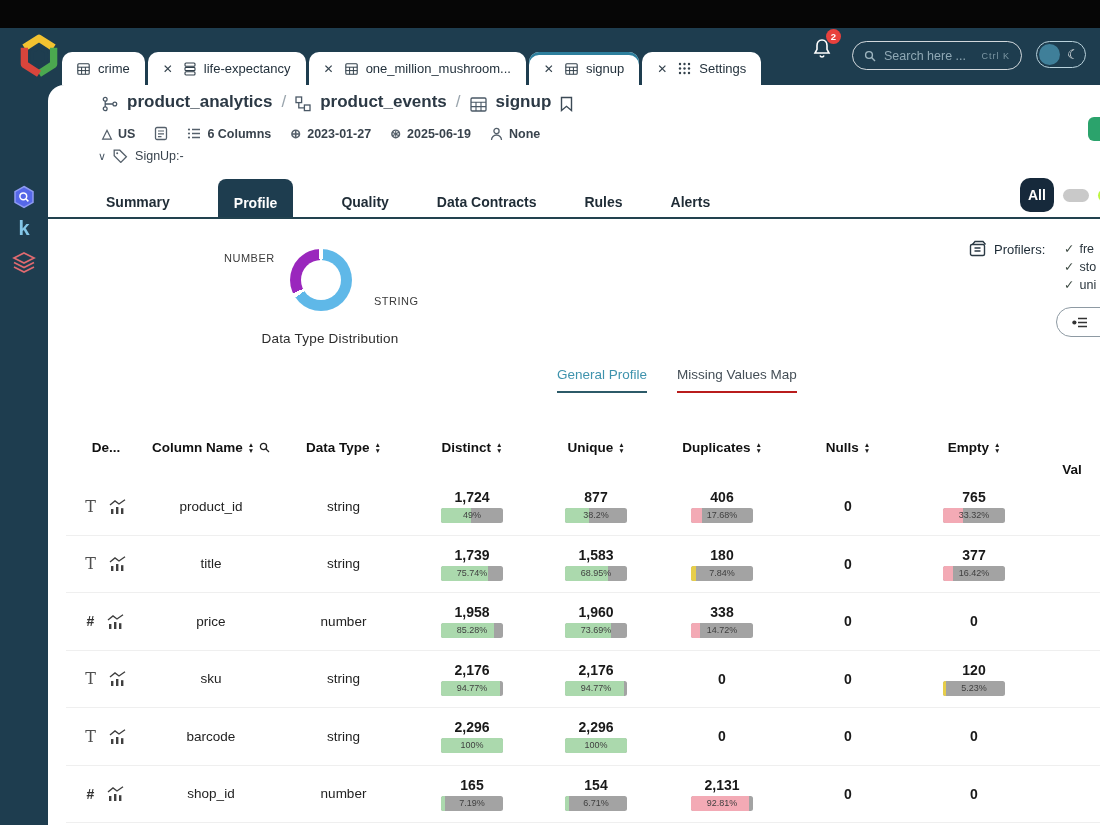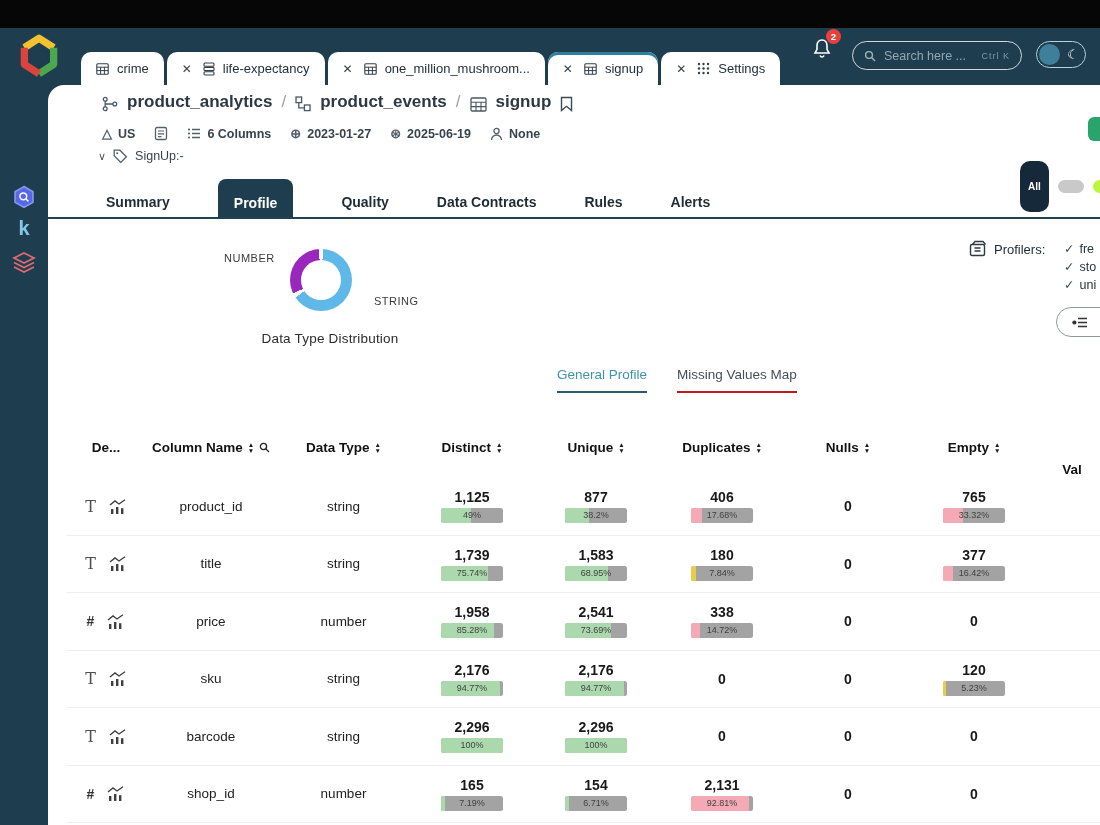--- a/index.html
+++ b/index.html
@@ -2,21 +2,21 @@
 <html><head>
 <meta charset="utf-8">
 <style>
   * { margin:0; padding:0; box-sizing:border-box; }
   html,body { background:#000; }
   .page { position:relative; width:1100px; height:825px; overflow:hidden;
           background:#060606; font-family:"Liberation Sans", sans-serif; }
   
   .topbar { position:absolute; left:0; top:28px; width:1100px; height:57px; background:#1e3d4f; }
   .logo { position:absolute; left:16px; top:5px; width:46px; height:46px; }
-  .tabstrip { position:absolute; left:81px; bottom:0; display:flex; align-items:flex-end; }
+  .tabstrip { position:absolute; left:62px; bottom:0; display:flex; align-items:flex-end; }
   .tab { height:33px; background:#fff; border-radius:10px 10px 0 0; display:flex; align-items:center;
          gap:8px; padding:0 15px; margin-right:3px; font-size:13px; color:#23313c; white-space:nowrap; cursor:pointer; }
   .tab.active { box-shadow: inset 0 3px 0 0 #2d7f9d; }
   .tab .close { font-size:12px; color:#33414c; margin-right:3px; }
   .bell { position:absolute; left:812px; top:9px; }
   .bell-badge { position:absolute; left:826px; top:1px; min-width:15px; height:15px; border-radius:8px;
                 background:#e8413d; color:#fff; font-size:9.5px; font-weight:bold; display:flex;
                 align-items:center; justify-content:center; padding:0 3px; }
   .search-pill { position:absolute; left:852px; top:13px; width:170px; height:29px; border:1.5px solid rgba(255,255,255,.8);
                  border-radius:15px; display:flex; align-items:center; gap:8px; padding:0 11px; cursor:text; }
@@ -43,22 +43,22 @@
   .tagrow { position:absolute; left:50px; top:64px; display:flex; align-items:center; gap:7px;
             font-size:12.5px; color:#39434d; }
   .green-btn { position:absolute; left:1040px; top:32px; width:56px; height:24px; background:#2ba36c;
                border-radius:6px; cursor:pointer; }
   
   .navrow { position:absolute; left:0; right:0; top:106px; height:28px; border-bottom:2px solid #22424f; }
   .navtabs { position:absolute; left:58px; bottom:0; display:flex; align-items:flex-end; gap:48px; }
   .navtab { font-size:14px; font-weight:600; color:#1f2c36; padding-bottom:7px; cursor:pointer; white-space:nowrap; }
   .navtab.active { background:#1e3d4f; color:#fff; border-radius:8px 8px 0 0; padding:16px 16px 6px; }
   .nav-right { position:absolute; left:972px; bottom:5px; display:flex; align-items:center; gap:9px; }
-  .all-pill { background:#16293b; color:#fff; font-size:10px; font-weight:bold; border-radius:10px;
-              padding:20px 8px; cursor:pointer; }
+  .all-pill { background:#16293b; color:#fff; font-size:14px; font-weight:bold; border-radius:10px;
+              padding:9px 8px; cursor:pointer; }
   .pill-g { width:26px; height:13px; border-radius:7px; background:#c9c9c9; cursor:pointer; }
   .pill-l { width:44px; height:13px; border-radius:7px; background:#bdf63e; cursor:pointer; }
   
   .donut { position:absolute; left:242px; top:164px; width:62px; height:62px; border-radius:50%; }
   .donut::after { content:""; position:absolute; inset:11px; background:#fff; border-radius:50%; }
   .donut-lab { position:absolute; font-size:11px; letter-spacing:.5px; color:#3b3b3b; }
   .donut-title { position:absolute; left:196px; top:246px; width:172px; text-align:center;
                  font-size:13.5px; color:#2c2c2c; letter-spacing:.2px; }
   
   .prof-label { position:absolute; left:946px; top:157px; font-size:13px; font-weight:500; color:#1c2a35; }
@@ -363,21 +363,21 @@
               <svg width="18" height="15" viewBox="0 0 18 15">
                 <path d="M1 6 L6 2 L10 5 L16 0.8" fill="none" stroke="#3f3f3f" stroke-width="1.4"></path>
                 <rect x="2" y="10" width="2.4" height="5" fill="#3f3f3f"></rect>
                 <rect x="7" y="8" width="2.4" height="7" fill="#3f3f3f"></rect>
                 <rect x="12" y="9.2" width="2.4" height="5.8" fill="#3f3f3f"></rect>
               </svg>
             </div>
             <div class="td cname">product_id</div>
             <div class="td ctype">string</div>
             <div class="td">
-              <div class="cval">1,125</div>
+              <div class="cval">1,724</div>
               <div class="badge">
                 <span class="fill" style="width: 49%; background: rgb(171, 217, 173);"></span>
                 <span class="pt">49%</span>
               </div>
             </div>
             <div class="td">
               <div class="cval">877</div>
               <div class="badge">
                 <span class="fill" style="width: 38%; background: rgb(171, 217, 173);"></span>
                 <span class="pt">38.2%</span>
@@ -458,21 +458,21 @@
             <div class="td cname">price</div>
             <div class="td ctype">number</div>
             <div class="td">
               <div class="cval">1,958</div>
               <div class="badge">
                 <span class="fill" style="width: 85%; background: rgb(171, 217, 173);"></span>
                 <span class="pt">85.28%</span>
               </div>
             </div>
             <div class="td">
-              <div class="cval">2,541</div>
+              <div class="cval">1,960</div>
               <div class="badge">
                 <span class="fill" style="width: 74%; background: rgb(171, 217, 173);"></span>
                 <span class="pt">73.69%</span>
               </div>
             </div>
             <div class="td">
               <div class="cval">338</div>
               <div class="badge">
                 <span class="fill" style="width: 15%; background: rgb(243, 170, 181);"></span>
                 <span class="pt">14.72%</span>

